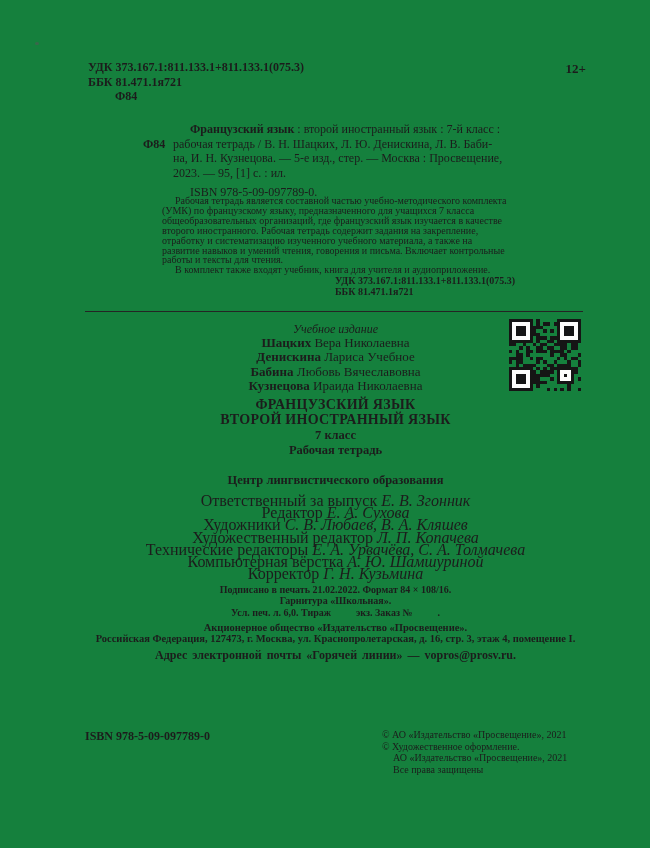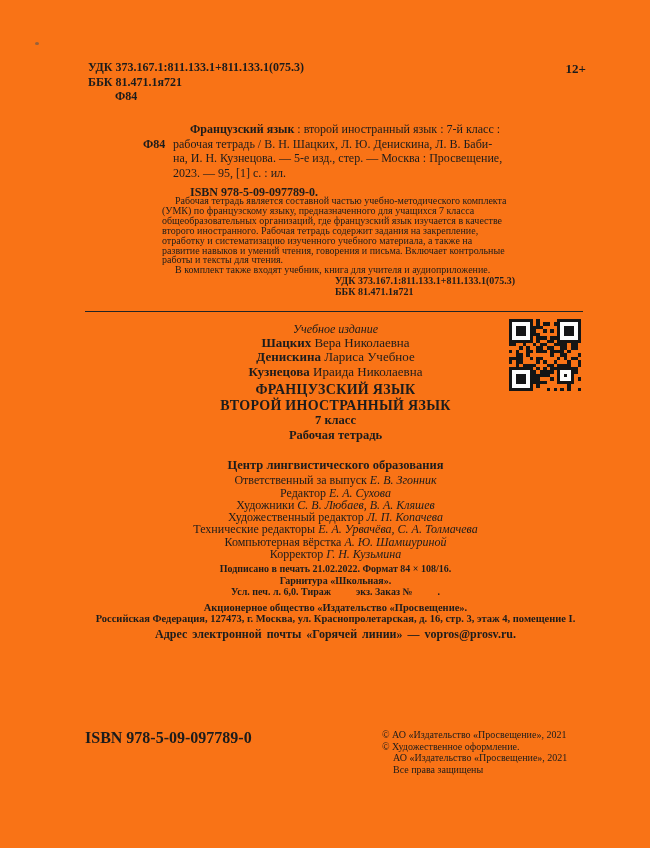--- a/index.html
+++ b/index.html
@@ -1,51 +1,51 @@
 <!DOCTYPE html>
 <html lang="ru"><head>
 <meta charset="utf-8">
 <style>
   html,body{margin:0;padding:0;background:#ffffff;}
-  .page{position:relative;width:650px;height:848px;background:#f97316;overflow:hidden;
+  .page{position:relative;width:650px;height:848px;background:#15803d;overflow:hidden;
         color:#1c1c1c;font-family:"Liberation Serif","DejaVu Serif",serif;}
   
   .header{position:absolute;left:88px;top:60px;font-weight:bold;font-size:12px;line-height:14.5px;}
   .header .code{padding-left:27px;}
   .age{position:absolute;right:64px;top:61px;font-weight:bold;font-size:13px;}
   
   .cip{position:absolute;left:143px;top:122px;width:400px;font-size:12px;line-height:14.7px;}
   .cip .cip-code{position:absolute;left:0;top:14.7px;font-weight:bold;}
   .cip-text{margin:0;padding-left:30px;text-indent:17px;white-space:pre;}
   .cip-text b{font-weight:bold;}
-  .cip-isbn{margin:4px 0 16px;padding-left:47px;font-weight:bold;}
+  .cip-isbn{margin:4px 0 16px;padding-left:47px;font-weight:normal;}
   
   .annotation{position:absolute;left:162px;top:196px;width:372px;font-size:10px;line-height:9.9px;}
   .annotation p{margin:0;white-space:pre;text-indent:13px;}
   .udk-block{position:absolute;left:335px;top:276px;font-size:10px;font-weight:bold;line-height:10.8px;white-space:pre;}
   .rule{position:absolute;left:85px;top:311px;width:498px;height:0;border-top:1.4px solid #242424;}
   
   .qr{position:absolute;left:509px;top:318px;width:72px;height:74px;}
   
   .center-col{position:absolute;left:88px;top:315px;width:495px;text-align:center;}
   .edition{margin-top:7px;font-style:italic;font-size:12px;line-height:14px;}
   .authors{font-size:13px;line-height:14.4px;}
   .authors b{font-weight:bold;}
   .book-title{margin-top:3px;font-size:14px;font-weight:bold;line-height:15.5px;letter-spacing:.3px;}
   .grade{margin-top:0;font-size:12.5px;font-weight:bold;line-height:14px;}
   .subtitle{margin-top:1px;font-size:12.5px;font-weight:bold;line-height:14px;}
   .center-name{margin-top:17px;font-size:12.5px;font-weight:bold;line-height:13px;}
-  .credits{margin-top:2px;font-size:12px;line-height:12.3px;}
+  .credits{margin-top:8px;font-size:16px;line-height:12.3px;}
   .credits .name{font-style:italic;}
   .print-info{margin-top:3px;font-weight:bold;font-size:10px;line-height:11.4px;}
   .print-info .gaps{white-space:pre;}
   .publisher{margin-top:4px;font-weight:bold;font-size:10.5px;line-height:11.4px;}
   .hotline{margin-top:5px;font-weight:bold;font-size:12px;line-height:11.4px;word-spacing:2px;}
   
-  .footer-isbn{position:absolute;left:85px;top:729px;font-weight:bold;font-size:16px;}
+  .footer-isbn{position:absolute;left:85px;top:729px;font-weight:bold;font-size:12px;}
   .copyright{position:absolute;left:382px;top:729px;font-size:10px;line-height:11.6px;}
   .copyright .c-indent{padding-left:11px;}
   .speck{position:absolute;left:35px;top:42px;width:4px;height:3px;background:#555;border-radius:50%;opacity:.6;}
 </style>
 </head>
 <body>
 
 <div class="page">
   <div class="speck"></div>
 
@@ -220,20 +220,21 @@
         <rect x="16" y="16" width="1" height="1" fill="#151515"></rect>
       </svg>
   </div>
 
   <div class="center-col">
     <div class="edition">Учебное издание</div>
 
     <div class="authors">
       <div><b>Шацких</b> <span>Вера Николаевна</span></div>
       <div><b>Денискина</b> <span>Лариса Учебное</span></div>
+      <div><b>Бабина</b> <span>Любовь Вячеславовна</span></div>
       <div><b>Кузнецова</b> <span>Ираида Николаевна</span></div>
     </div>
 
     <div class="book-title">
       <div>ФРАНЦУЗСКИЙ ЯЗЫК</div>
       <div>ВТОРОЙ ИНОСТРАННЫЙ ЯЗЫК</div>
     </div>
 
     <div class="grade">7 класс</div>
     <div class="subtitle">Рабочая тетрадь</div>

